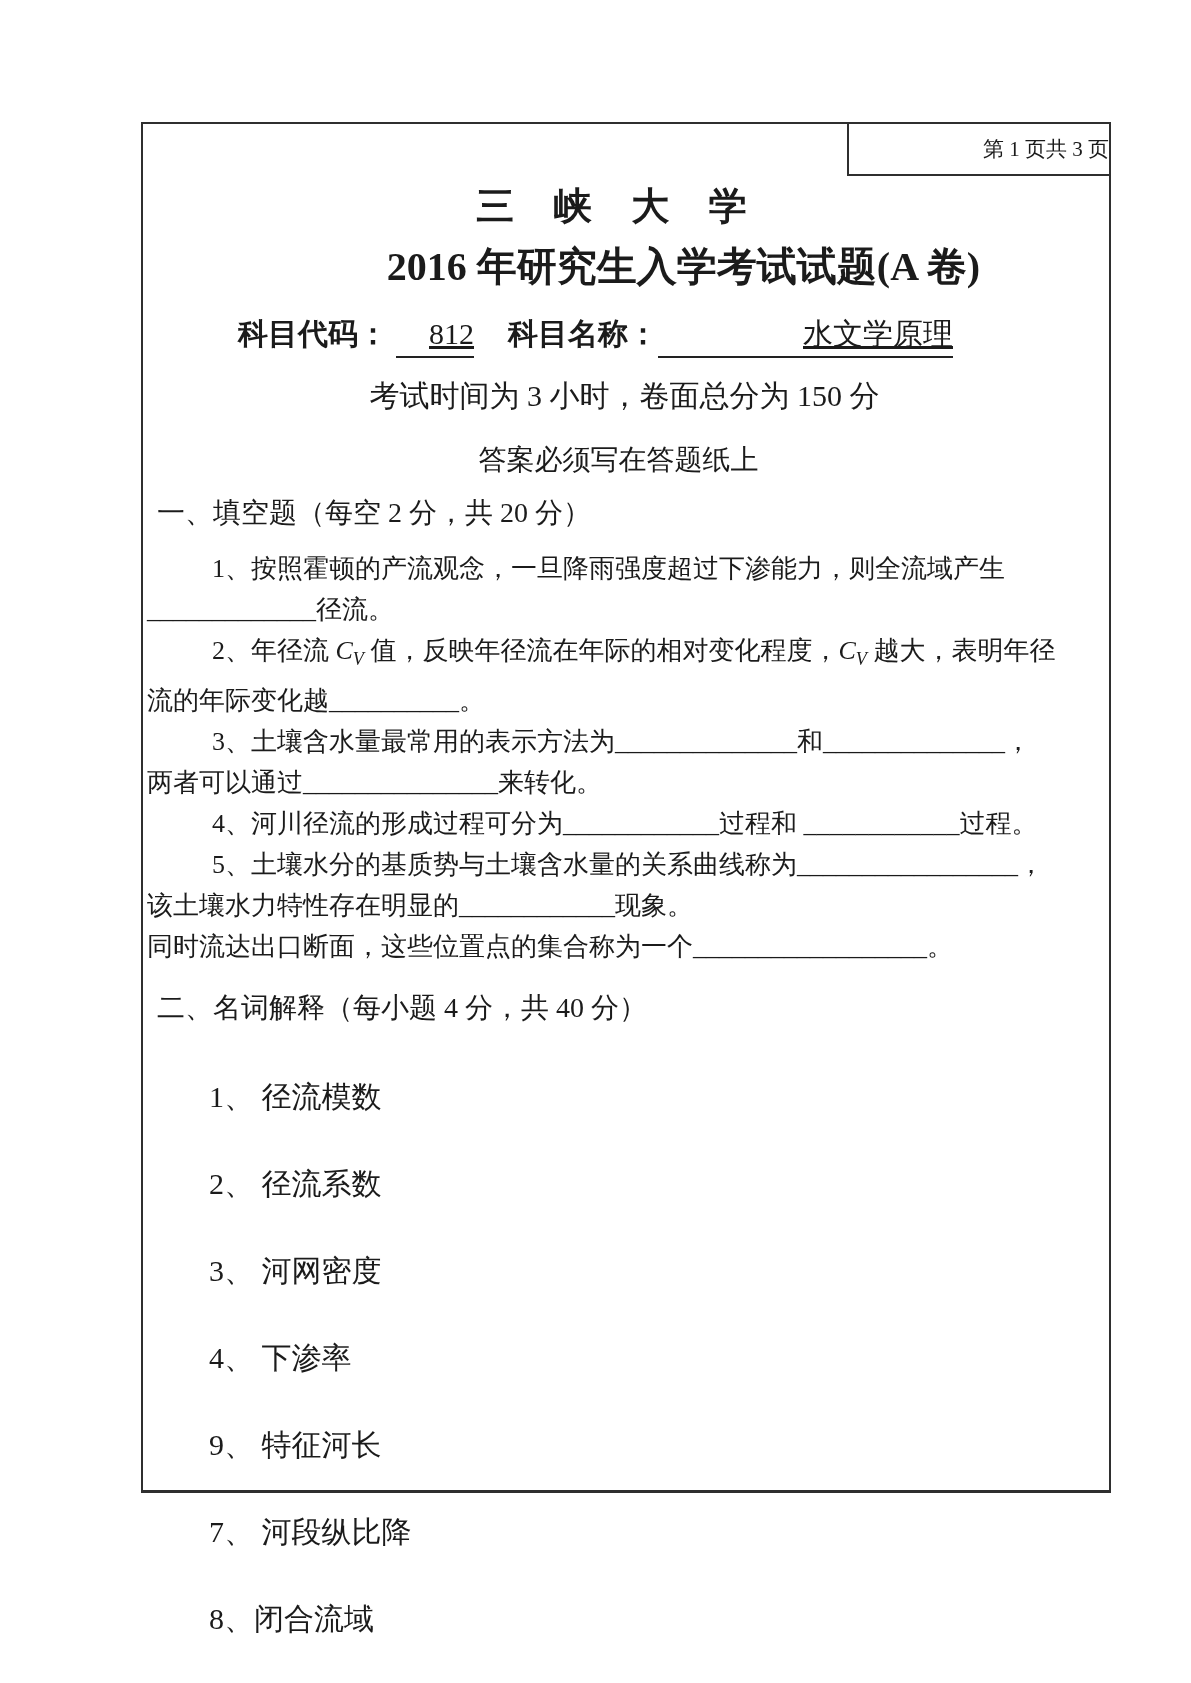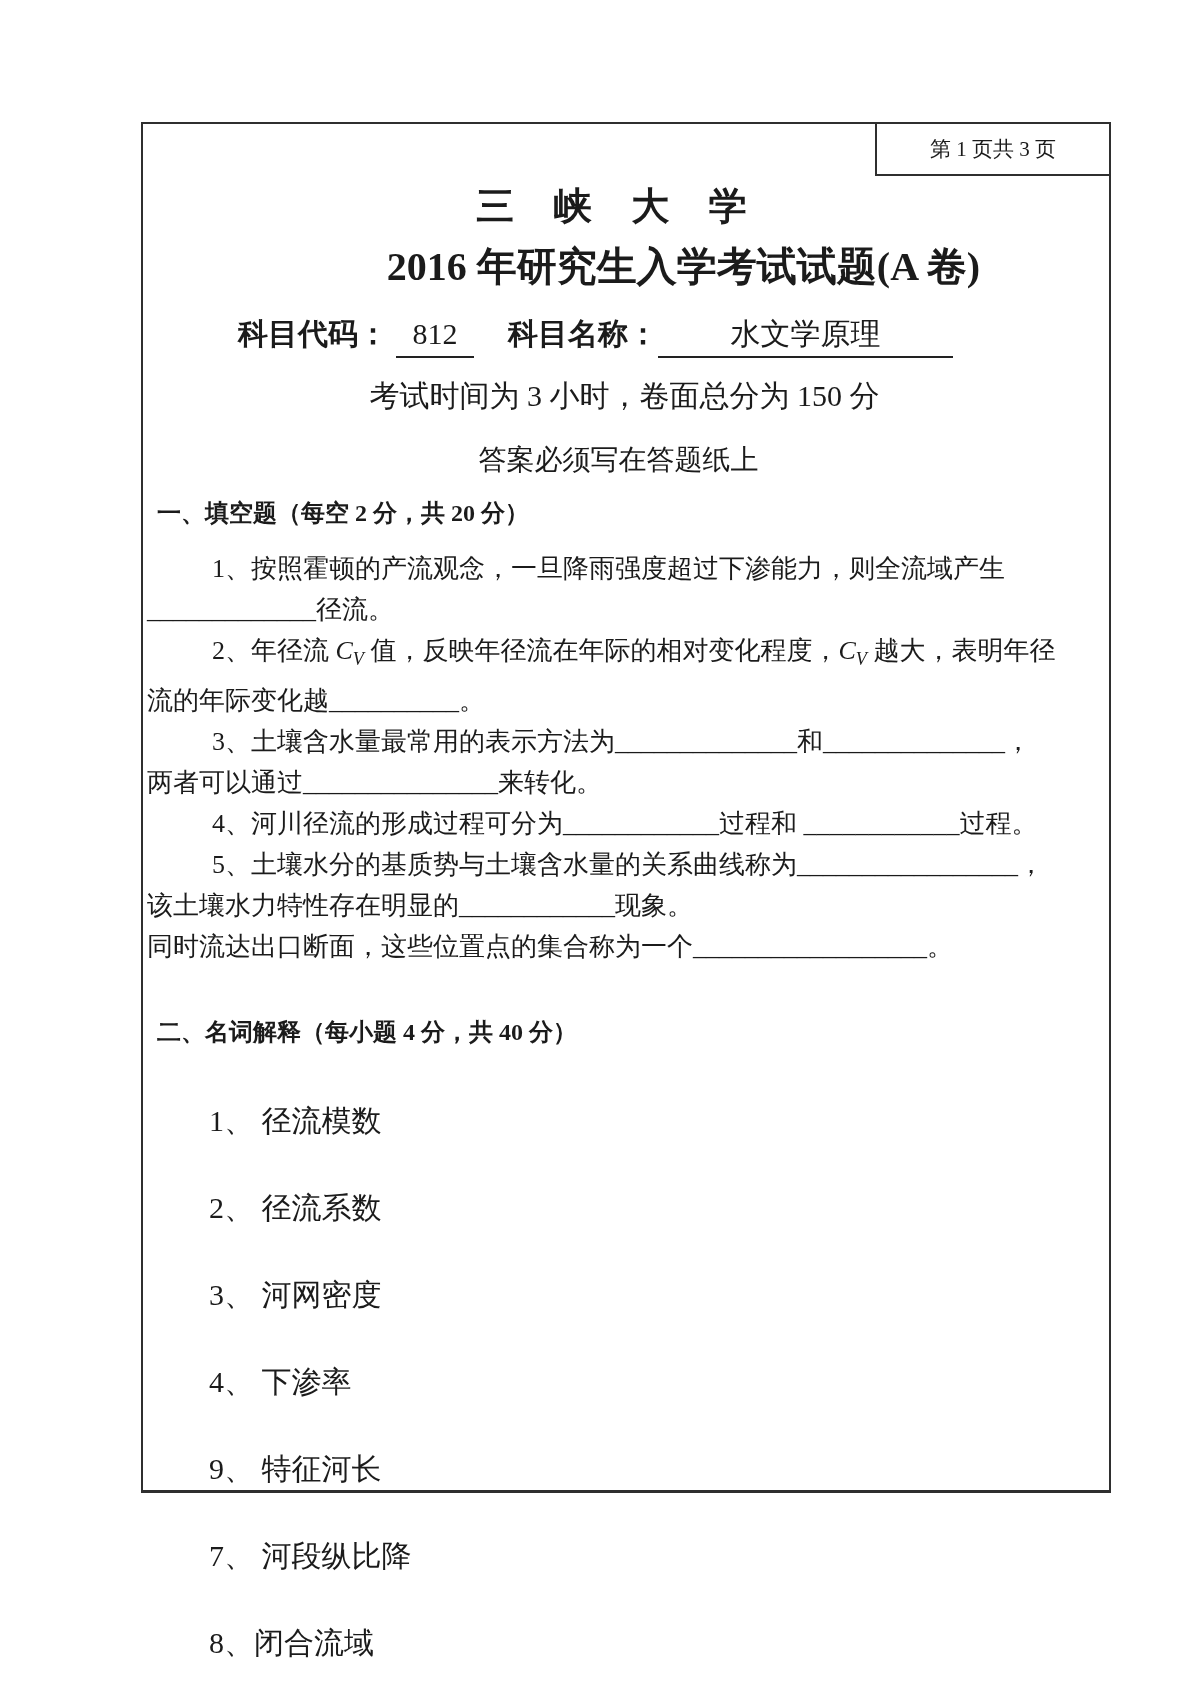--- a/index.html
+++ b/index.html
@@ -15,25 +15,25 @@
     position:absolute;
     left:141px; top:122px;
     width:970px; height:1371px;
     box-sizing:border-box;
     border:2px solid #2f2f2f;
     border-bottom-width:3px;
     background:#ffffff;
   }
   .pagenum-box {
     position:absolute; top:0; right:0;
-    width:234px; height:52px;
+    width:262px; height:52px;
     box-sizing:border-box;
     border-left:2px solid #2f2f2f;
     border-bottom:2px solid #2f2f2f;
-    display:flex; align-items:center; justify-content:center;
+    display:flex; align-items:center; justify-content:flex-end;
     font-size:21px;
     white-space:pre;
   }
   .content { margin-left:4px; width:925px; }
   .line { white-space:pre; font-size:26px; line-height:41px; }
   .center { text-align:center; position:relative; }
 
   .univ-title {
     margin-top:58px; font-size:38px; line-height:48px;
     font-weight:900; word-spacing:30px; left:2px;
@@ -43,32 +43,33 @@
     font-weight:700; left:74px;
   }
   .subject-line {
     margin-top:19px; font-size:30px; line-height:44px;
     padding-left:91px; white-space:pre;
   }
   .subject-line .lbl { font-weight:700; }
   .ublank {
     display:inline-block;
     border-bottom:2px solid #222;
-    text-align:center;
+    text-align:right;
+    text-decoration:underline;
   }
   .ublank.code { min-width:78px; margin-left:8px; margin-right:34px; }
   .ublank.name { min-width:295px; }
   .time-line   { margin-top:16px; font-size:30px; line-height:44px; left:15px; }
   .answer-line { margin-top:21px; font-size:28px; line-height:42px; left:9px; }
   .sec-header  {
-    font-size:24px; line-height:42px; font-weight:700;
+    font-size:28px; line-height:42px; font-weight:400;
     padding-left:10px; white-space:pre;
   }
   .sec1-header { margin-top:11px; }
-  .sec2-header { margin-top:44px; }
+  .sec2-header { margin-top:20px; }
   .qblock { margin-top:14px; }
   .q  { padding-left:65px; }
   .qc { padding-left:0; }
   .cv { font-style:italic; font-family:"Liberation Serif",serif; }
   .cvsub { font-style:italic; font-size:70%; }
   .terms { }
   .term { padding-left:62px; font-size:30px; line-height:39px; white-space:pre;margin-top:48px; }
 </style>
 </head>
 <body>

